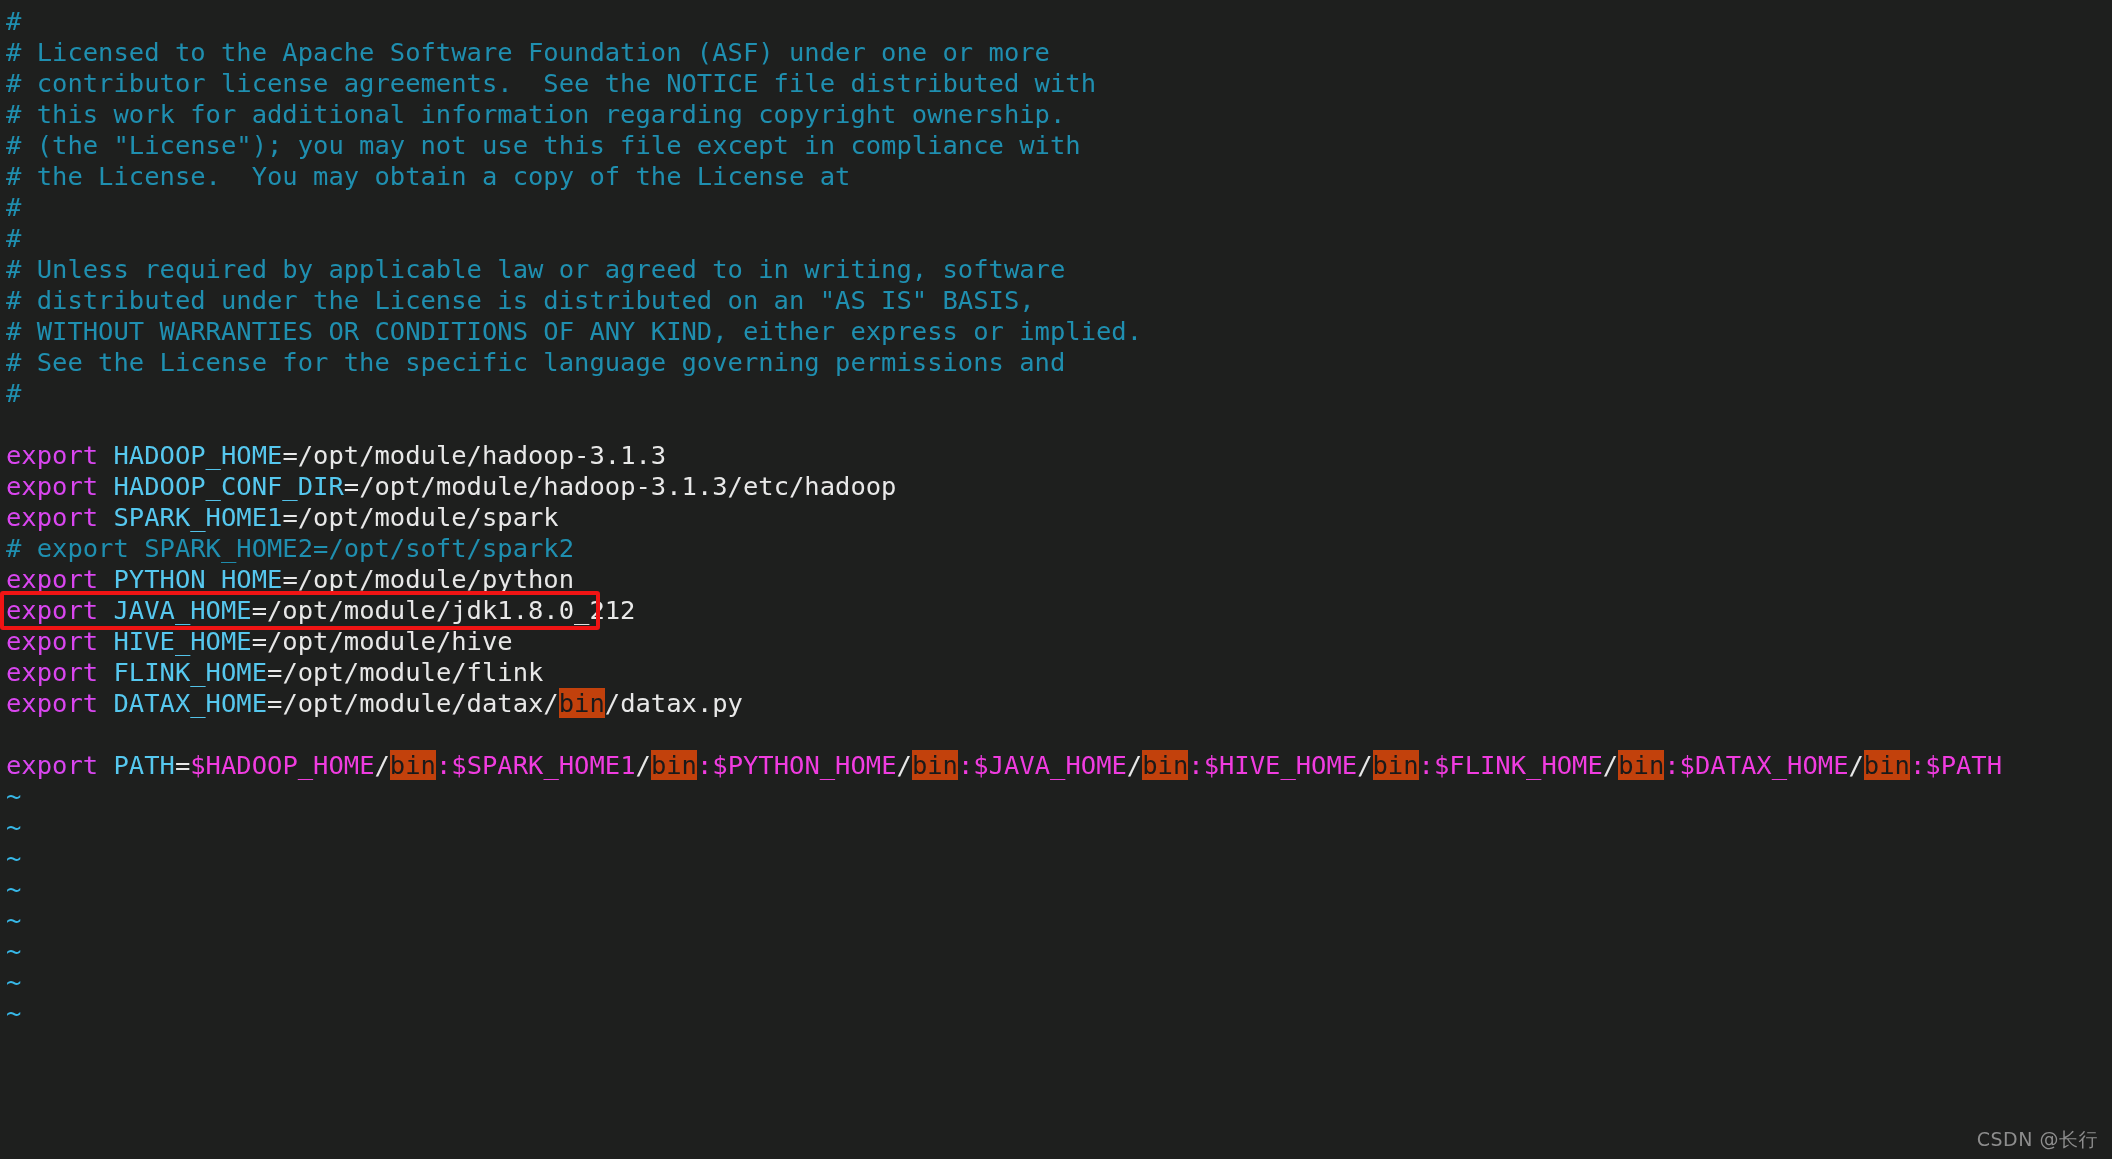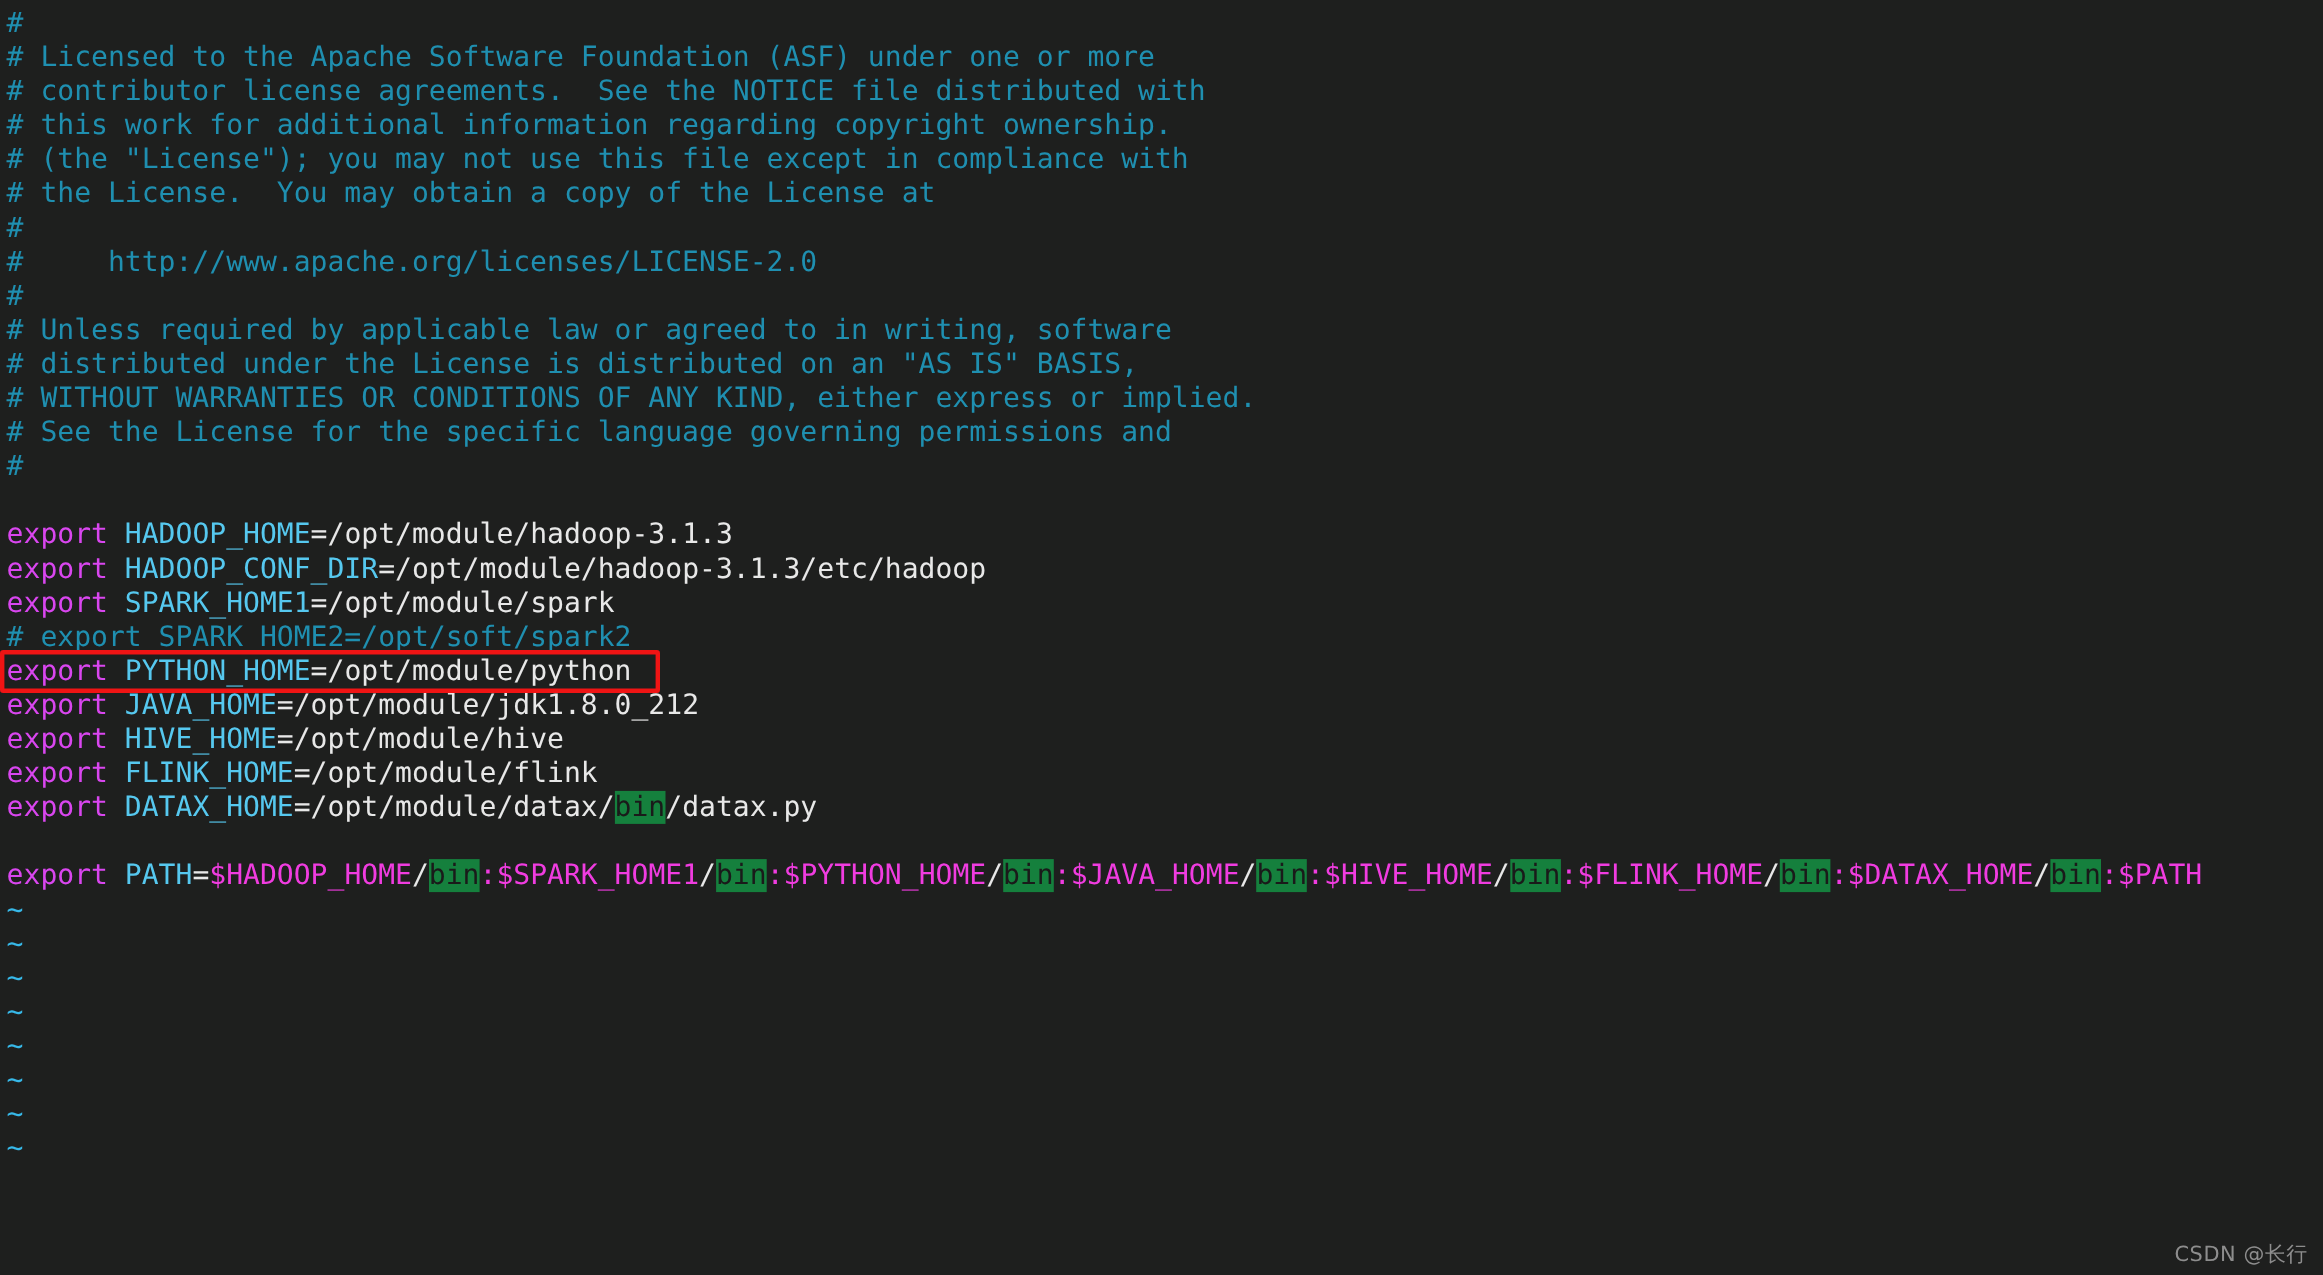--- a/index.html
+++ b/index.html
@@ -33,21 +33,21 @@
     color: #d0d0d0;
   }
 
   
   .cmt     { color: #1f8fb0; }
   .kw      { color: #d946ef; }
   .var     { color: #56c8ef; }
   .punct   { color: #e8e8e8; }
   .path    { color: #e8e8e8; }
   .dollar  { color: #f03ce0; }
-  .hl      { background: #15803d; color: #1a1a1a; margin-top: 45px; }
+  .hl      { background: #c2410c; color: #1a1a1a; margin-top: 45px; }
   .tilde   { color: #37b8e8; }
 
   .statusline {
     position: absolute;
     left: 0;
     bottom: 0;
     height: 34px;
     line-height: 34px;
     width: 100%;
     font-size: 25.5px;
@@ -81,21 +81,20 @@
 
 <div id="terminal">
   <div id="code-area">
       <div class="line"><span class="cmt">#</span></div>
       <div class="line"><span class="cmt"># Licensed to the Apache Software Foundation (ASF) under one or more</span></div>
       <div class="line"><span class="cmt"># contributor license agreements.  See the NOTICE file distributed with</span></div>
       <div class="line"><span class="cmt"># this work for additional information regarding copyright ownership.</span></div>
       <div class="line"><span class="cmt"># (the "License"); you may not use this file except in compliance with</span></div>
       <div class="line"><span class="cmt"># the License.  You may obtain a copy of the License at</span></div>
       <div class="line"><span class="cmt">#</span></div>
-      <div class="line"><span class="cmt">#     http://www.apache.org/licenses/LICENSE-2.0</span></div>
       <div class="line"><span class="cmt">#</span></div>
       <div class="line"><span class="cmt"># Unless required by applicable law or agreed to in writing, software</span></div>
       <div class="line"><span class="cmt"># distributed under the License is distributed on an "AS IS" BASIS,</span></div>
       <div class="line"><span class="cmt"># WITHOUT WARRANTIES OR CONDITIONS OF ANY KIND, either express or implied.</span></div>
       <div class="line"><span class="cmt"># See the License for the specific language governing permissions and</span></div>
       <div class="line"><span class="cmt">#</span></div>
       <div class="line">&nbsp;</div>
       <div class="line"><span class="kw">export</span><span class="punct"> </span><span class="var">HADOOP_HOME</span><span class="punct">=</span><span class="path">/opt/module/hadoop-3.1.3</span></div>
       <div class="line"><span class="kw">export</span><span class="punct"> </span><span class="var">HADOOP_CONF_DIR</span><span class="punct">=</span><span class="path">/opt/module/hadoop-3.1.3/etc/hadoop</span></div>
       <div class="line"><span class="kw">export</span><span class="punct"> </span><span class="var">SPARK_HOME1</span><span class="punct">=</span><span class="path">/opt/module/spark</span></div>

